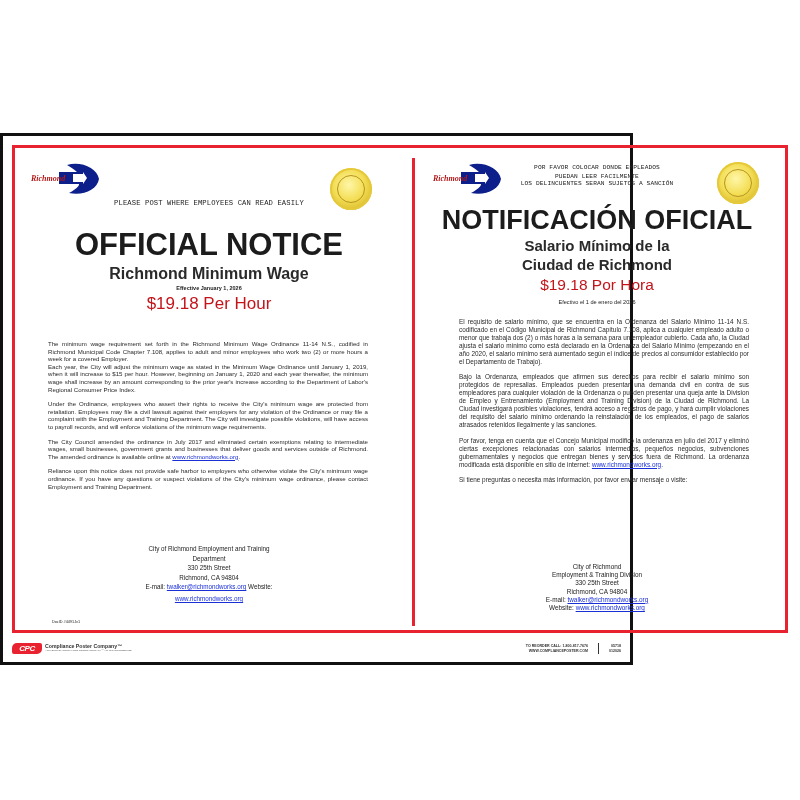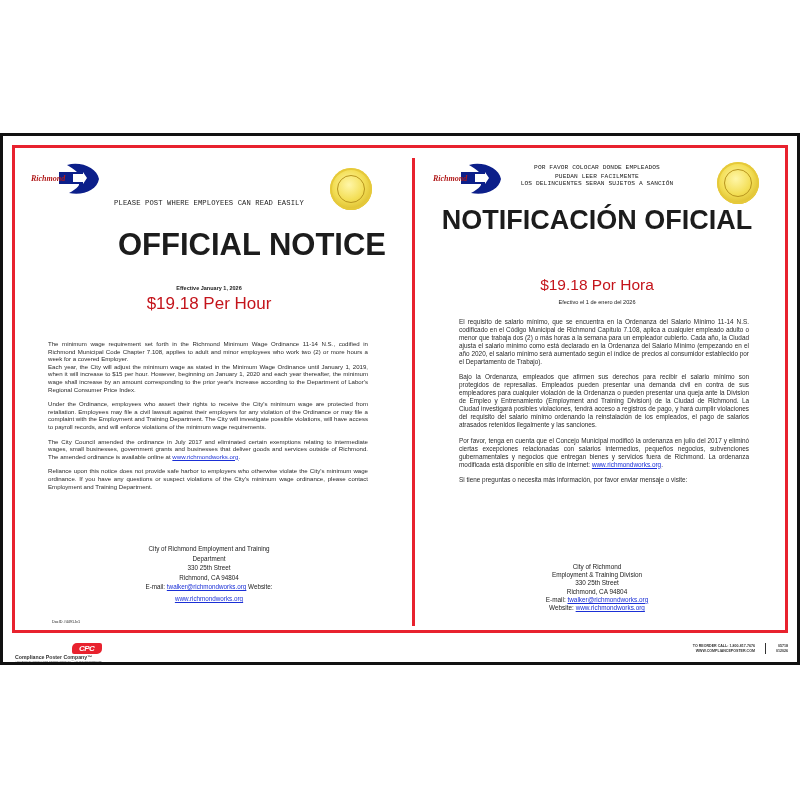--- a/index.html
+++ b/index.html
@@ -1,37 +1,37 @@
 <!DOCTYPE html>
 <html><head>
 <meta charset="utf-8">
 <style>
   html, body { margin: 0; padding: 0; }
   body { width: 800px; height: 800px; background: #ffffff; position: relative; overflow: hidden; font-family: "Liberation Sans", sans-serif; color: #222; }
-  .poster { position: absolute; left: 0; top: 133px; width: 800px; height: 532px; box-sizing: border-box; border: 3px solid #111; background: #fff; }
+  .poster { position: absolute; left: 0; top: 133px; width: 633px; height: 532px; box-sizing: border-box; border: 3px solid #111; background: #fff; }
   .frame { position: absolute; left: 9px; top: 9px; width: 776px; height: 488px; box-sizing: border-box; border: 3px solid #e8222e; }
   .divider { position: absolute; left: 397px; top: 10px; width: 3px; height: 468px; background: #e8222e; }
   .col { position: absolute; top: 0; height: 100%; box-sizing: border-box; }
   .col-en { left: 0; width: 388px; }
   .col-es { left: 392px; width: 380px; }
   .logo { position: absolute; display: block; }
   .seal { position: absolute; width: 42px; height: 42px; border-radius: 50%; background: radial-gradient(circle at 45% 40%, #fff6a8 0%, #f3de55 45%, #d9b92a 80%, #c9a520 100%); box-shadow: inset 0 0 0 2px #e6c93a; }
   .seal::after { content: ""; position: absolute; left: 7px; top: 7px; right: 7px; bottom: 7px; border-radius: 50%; border: 1px solid #b8951e; }
   .center { text-align: center; }
   .post { font-size: 7.2px; letter-spacing: 0.1px; line-height: 11px; color: #222; font-family: Liberation Mono, monospace; }
   .big-title { font-weight: bold; color: #1c1c1c; }
   .sub-title { font-weight: bold; color: #2a2a2a; }
   .effective { font-size: 5.5px; font-weight: bold; color: #222; }
   .rate { color: #c4141b; font-weight: normal; }
   .body-text { font-size: 6.1px; line-height: 7.6px; color: #2a2a2a; text-align: justify; }
   .body-text p { margin: 0 0 7px 0; }
   .link { color: #1a2fd6; text-decoration: underline; }
   .contact { font-size: 6.3px; line-height: 8.6px; text-align: center; color: #222; }
   .docid { position: absolute; font-size: 3.8px; color: #222; }
-  .footer-left { position: absolute; left: 9px; top: 507px; display: flex; align-items: flex-end; flex-direction: column; }
+  .footer-left { position: absolute; left: 9px; top: 507px; display: flex; align-items: flex-start; }
   .cpc-badge { width: 30px; height: 11px; background: #e8222e; border-radius: 5px 2px 5px 2px; color: #fff; font-weight: bold; font-style: italic; font-size: 8px; line-height: 11px; text-align: center; letter-spacing: -0.5px; }
   .cpc-name { font-size: 5.2px; font-weight: bold; color: #333; margin-left: 3px; line-height: 6px; }
   .cpc-sub { font-size: 2.4px; color: #555; margin-left: 3px; line-height: 3px; }
   .footer-right { position: absolute; right: 9px; top: 507px; display: flex; align-items: center; font-size: 3.6px; font-weight: bold; color: #333; line-height: 5px; }
   .footer-right .sep { width: 1px; height: 11px; background: #333; margin: 0 10px; }
 </style>
 </head>
 <body>
 
 <div class="poster">
@@ -43,21 +43,22 @@
         <path d="M30 10 L50 10 L50 6 L60 16 L50 26 L50 22 L30 22 Z" fill="#0c1f8a"></path>
         <path d="M44 12 L54 12 L54 10 L58 16 L54 22 L54 20 L44 20 Z" fill="#ffffff"></path>
         <text x="2" y="19" font-family="Liberation Serif, serif" font-size="8" font-weight="bold" font-style="italic" fill="#b11a1a">Richmond</text>
       </svg>
       <div class="seal" style="left:315px; top:20px;"></div>
 
       <div class="center post" style="position:absolute; left:0; width:388px; top:50px;">
         <div>PLEASE POST WHERE EMPLOYEES CAN READ EASILY</div>
       </div>
 
-      <div class="center big-title" style="position:absolute; left:0; width:388px; top:80px; font-size:31px; line-height:34px;margin-left:43px;">OFFICIAL NOTICE</div>
+      <div class="center big-title" style="position:absolute; left:0; width:388px; top:80px; font-size:31px; line-height:34px;">OFFICIAL NOTICE</div>
+      <div class="center sub-title" style="position:absolute; left:0; width:388px; top:117px; font-size:16px; line-height:18px;">Richmond Minimum Wage</div>
       <div class="center effective" style="position:absolute; left:0; width:388px; top:137px;">Effective January 1, 2026</div>
       <div class="center rate" style="position:absolute; left:0; width:388px; top:146px; font-size:17px; line-height:20px;">$19.18 Per Hour</div>
 
       <div class="body-text" style="position:absolute; left:33px; width:320px; top:192px;">
         <p style="margin-bottom:0">The minimum wage requirement set forth in the Richmond Minimum Wage Ordinance 11-14 N.S., codified in Richmond Municipal Code Chapter 7.108, applies to adult and minor employees who work two (2) or more hours a week for a covered Employer.</p>
         <p>Each year, the City will adjust the minimum wage as stated in the Minimum Wage Ordinance until January 1, 2019, when it will increase to $15 per hour.  However, beginning on January 1, 2020 and each year thereafter, the minimum wage shall increase by an amount corresponding to the prior year's increase according to the Department of Labor's Regional Consumer Price Index.</p>
         <p>Under the Ordinance, employees who assert their rights to receive the City's minimum wage are protected from retaliation. Employees may file a civil lawsuit against their employers for any violation of the Ordinance or may file a complaint with the Employment and Training Department. The City will investigate possible violations, will have access to payroll records, and will enforce violations of the minimum wage requirements.</p>
         <p><span>The City Council amended the ordinance in July 2017 and eliminated certain exemptions relating to intermediate wages, small businesses, government grants and businesses that deliver goods and services outside of Richmond. The amended ordinance is available online at</span> <a class="link">www.richmondworks.org</a>.</p>
         <p>Reliance upon this notice does not provide safe harbor to employers who otherwise violate the City's minimum wage ordinance. If you have any questions or suspect violations of the City's minimum wage ordinance, please contact Employment and Training Department.</p>
       </div>
@@ -89,20 +90,24 @@
       </svg>
       <div class="seal" style="left:310px; top:14px;"></div>
 
       <div class="center post" style="position:absolute; left:100px; width:180px; top:15px; font-size:6.2px; line-height:9px;">
         <div>POR FAVOR COLOCAR DONDE EMPLEADOS</div>
         <div>PUEDAN LEER FACILMENTE</div>
         <div style="line-height:6px;">LOS DELINCUENTES SERAN SUJETOS A SANCIÓN</div>
       </div>
 
       <div class="center big-title" style="position:absolute; left:0; width:380px; top:58px; font-size:27px; line-height:28px;">NOTIFICACIÓN OFICIAL</div>
+      <div class="center sub-title" style="position:absolute; left:0; width:380px; top:88px; font-size:15px; line-height:19px;">
+        <div>Salario Mínimo de la</div>
+        <div>Ciudad de Richmond</div>
+      </div>
       <div class="center rate" style="position:absolute; left:0; width:380px; top:128px; font-size:15.5px; line-height:18px;">$19.18 Por Hora</div>
       <div class="center effective" style="position:absolute; left:0; width:380px; top:151px; font-weight:normal; font-size:5.6px;">Efectivo el 1 de enero del 2026</div>
 
       <div class="body-text" style="position:absolute; left:52px; width:290px; top:170px; font-size:6.4px; line-height:7.9px;">
         <p style="margin-bottom:8px">El requisito de salario mínimo, que se encuentra en la Ordenanza del Salario Mínimo 11-14 N.S. codificado en el Código Municipal de Richmond Capítulo 7.108, aplica a cualquier empleado adulto o menor que trabaja dos (2) o más horas a la semana para un empleador cubierto.  Cada año, la Ciudad ajusta el salario mínimo como está declarado en la Ordenanza del Salario Mínimo (empezando en el año 2020, el salario mínimo será aumentado según el índice de precios al consumidor establecido por el Departamento de Trabajo).</p>
         <p style="margin-bottom:8px">Bajo la Ordenanza, empleados que afirmen sus derechos para recibir el salario mínimo son protegidos de represalias.  Empleados pueden presentar una demanda civil en contra de sus empleadores para cualquier violación de la Ordenanza o pueden presentar una queja ante la Division de Empleo y Entrenamiento (Employment and Training Division) de la Ciudad de Richmond. La Ciudad investigará posibles violaciones, tendrá acceso a registros de pago, y hará cumplir violaciones del requisito del salario mínimo ordenando la reinstalación de los empleados, el pago de salarios atrasados retenidos ilegalmente y las sanciones.</p>
         <p style="margin-bottom:8px"><span>Por favor, tenga en cuenta que el Concejo Municipal modificó la ordenanza en julio del 2017 y eliminó ciertas excepciones relacionadas con salarios intermedios, pequeños negocios, subvenciones gubernamentales y negocios que entregan bienes y servicios fuera de Richmond. La ordenanza modificada está disponible en sitio de internet:</span> <a class="link">www.richmondworks.org</a>.</p>
         <p>Si tiene preguntas o necesita más información, por favor enviar mensaje o visite:</p>
       </div>
 

